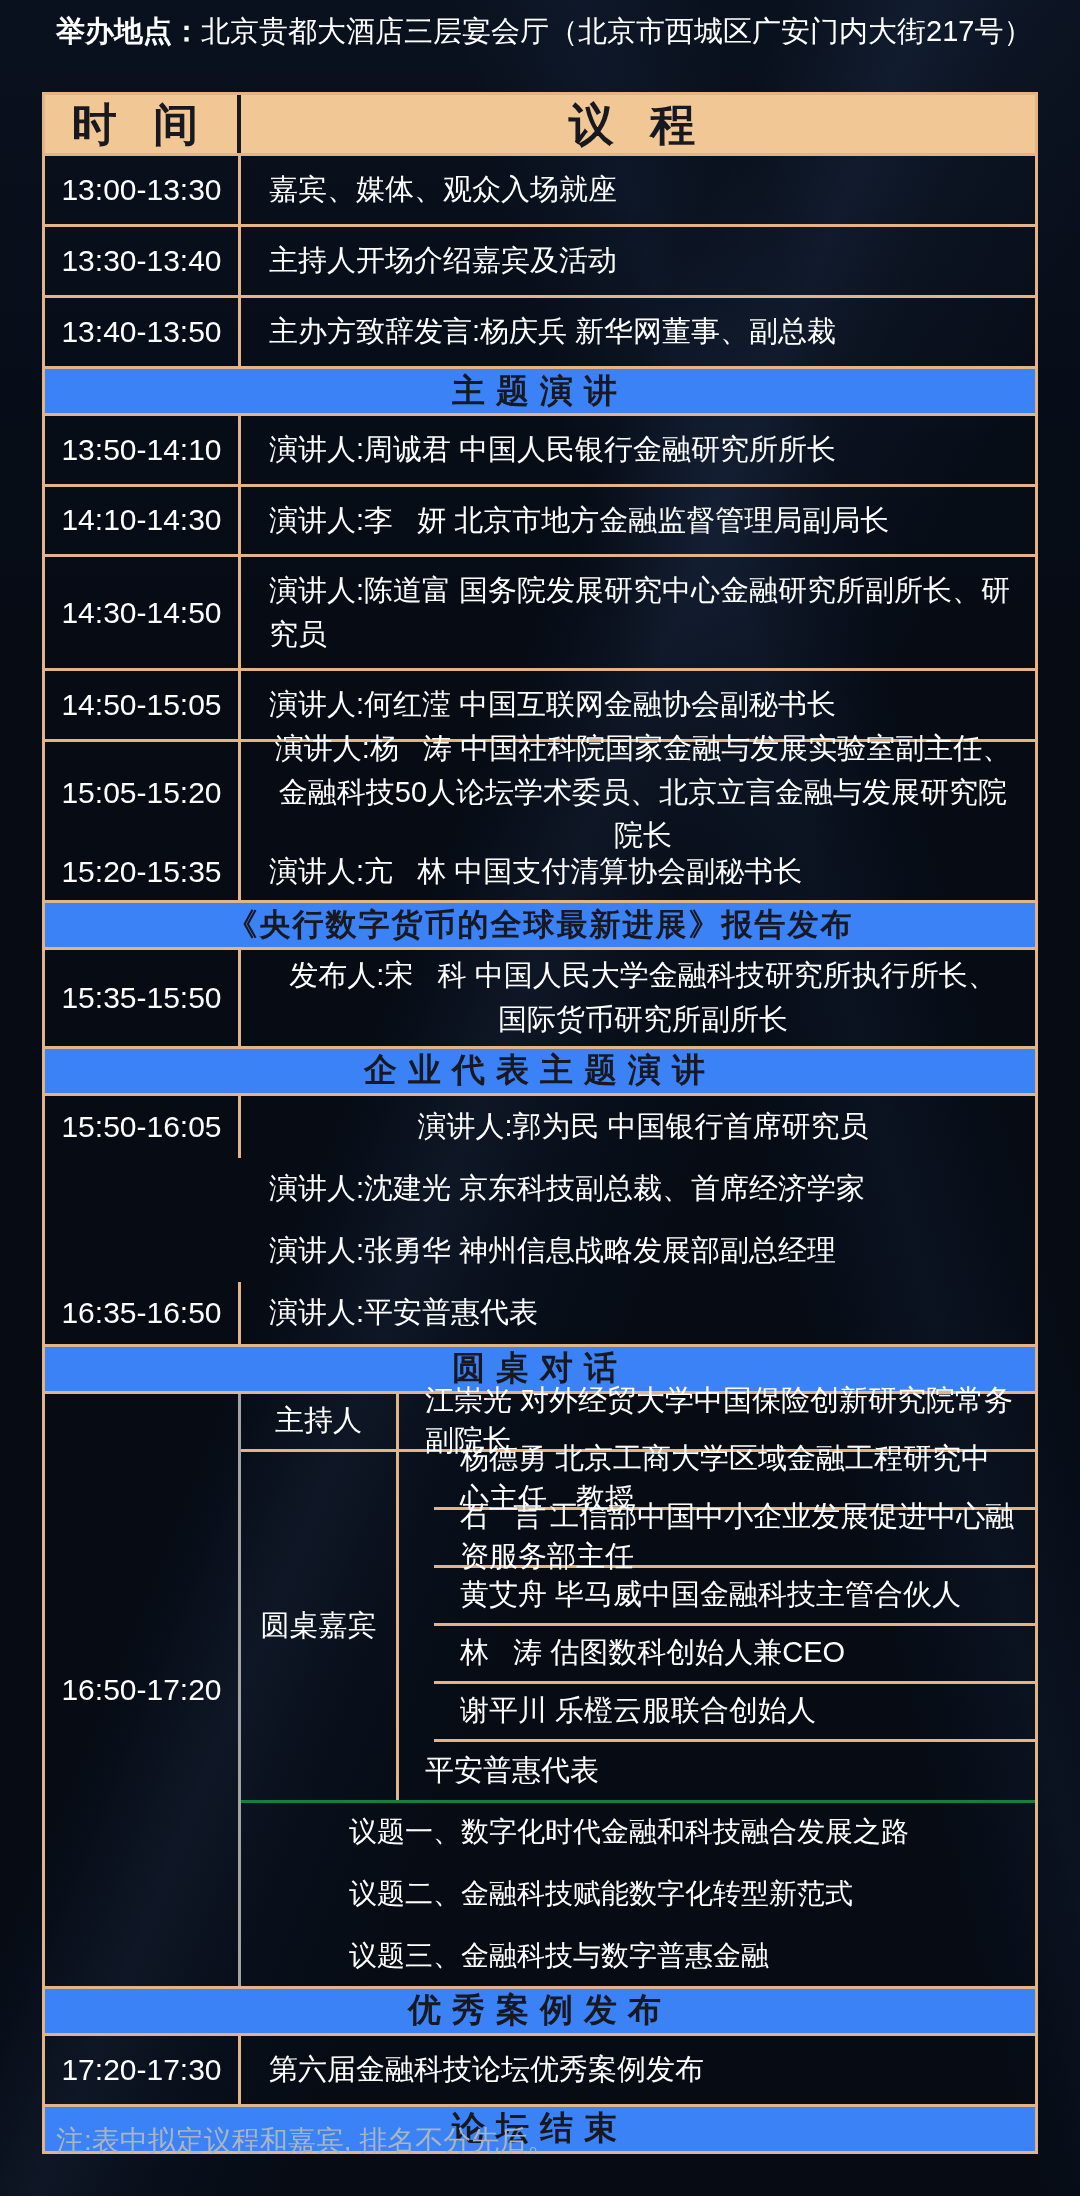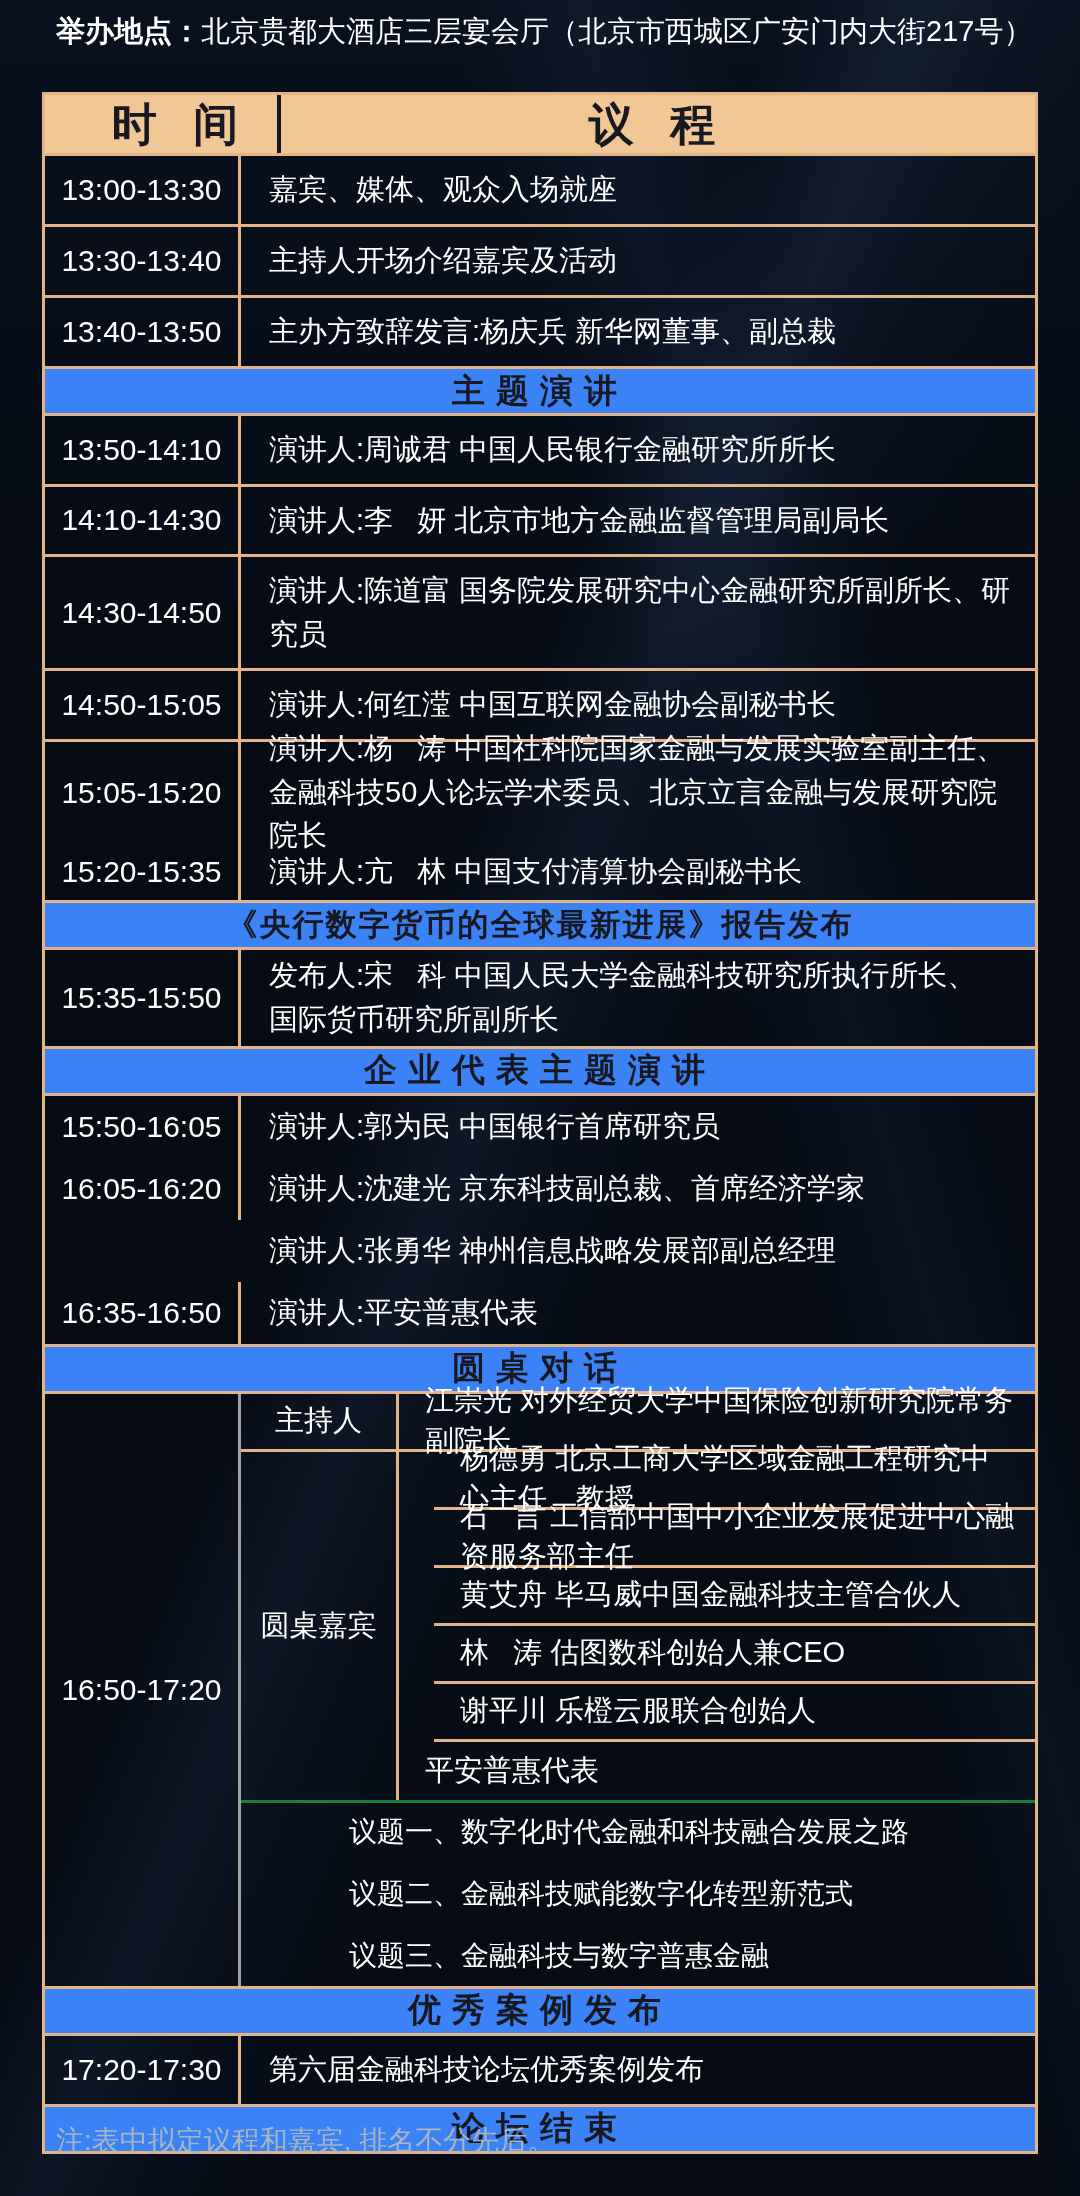--- a/index.html
+++ b/index.html
@@ -21,21 +21,21 @@
     color:#ffffff;font-size:29px;line-height:1.35;white-space:pre-wrap;
   }
   .location .lbl{font-weight:bold;}
   .tbl{
     position:absolute;left:42px;top:92px;width:996px;box-sizing:border-box;
     border:3px solid #e2b488;
     display:flex;flex-direction:column;
   }
   .tbl > * + *{border-top:3px solid #e2b488;}
   .grid2{display:grid;grid-template-columns:196px 1fr;}
-  .thead{background:#f1c795;height:58px;padding-left:40px;}
+  .thead{background:#f1c795;height:58px;}
   .hcell{
     display:flex;align-items:center;justify-content:center;
     color:#181821;font-weight:bold;font-size:45px;letter-spacing:12px;
   }
   .hcell.first{border-right:4px solid #181821;}
   .sec{
     background:#3b82f6;height:44px;min-height:44px;
     display:flex;align-items:center;justify-content:center;
     color:#181821;font-weight:bold;font-size:33px;letter-spacing:11px;
   }
@@ -47,21 +47,21 @@
   }
   .txt{
     display:flex;flex-direction:column;justify-content:center;
     padding:12px 18px 12px 28px;
     color:#ffffff;font-size:29px;line-height:1.5;white-space:pre-wrap;
   }
   .row{min-height:68px;}
   .row.k{min-height:64px;}
   .block-k{grid-template-rows:102px 56px;}
   .block-k .time,.block-k .txt{box-sizing:border-box;}
-  .r1{grid-row:1;} .r2{grid-row:2;} .r3{grid-row:3;} .r4{grid-row:4;}
+  .r1{grid-row:1;text-align:center;} .r2{grid-row:2;} .r3{grid-row:3;} .r4{grid-row:4;}
   .c1{grid-column:1;} .c2{grid-column:2;}
   .block-rep{grid-template-rows:96px;}
   .block-e{grid-template-rows:repeat(4,62px);}
   .rt{display:grid;grid-template-columns:196px 158px 1fr;grid-template-rows:repeat(7,58px) 186px;}
   .rt-time{grid-column:1;grid-row:1/9;display:flex;align-items:center;justify-content:center;
     color:#fff;font-size:30px;border-right:3px solid #a3a3a3;}
   .rt-role{display:flex;align-items:center;justify-content:center;color:#fff;font-size:29px;
     border-right:3px solid #e2b488;white-space:pre-wrap;}
   .rt-host-label{grid-column:2;grid-row:1;border-bottom:3px solid #e2b488;}
   .rt-guest-label{grid-column:2;grid-row:2/8;}
@@ -144,21 +144,20 @@
       <div>发布人:宋   科 中国人民大学金融科技研究所执行所长、</div>
       <div>国际货币研究所副所长</div>
     </div>
   </div>
 
   <div class="sec">企业代表主题演讲</div>
 
   <div class="block-e grid2">
     <div class="time r1 c1">15:50-16:05</div>
     <div class="txt r1 c2">演讲人:郭为民 中国银行首席研究员</div>
-    <div class="time r2 c1">16:05-16:20</div>
     <div class="txt r2 c2">演讲人:沈建光 京东科技副总裁、首席经济学家</div>
     <div class="txt r3 c2">演讲人:张勇华 神州信息战略发展部副总经理</div>
     <div class="time r4 c1">16:35-16:50</div>
     <div class="txt r4 c2">演讲人:平安普惠代表</div>
   </div>
 
   <div class="sec">圆桌对话</div>
 
   <div class="rt">
     <div class="rt-time">16:50-17:20</div>

